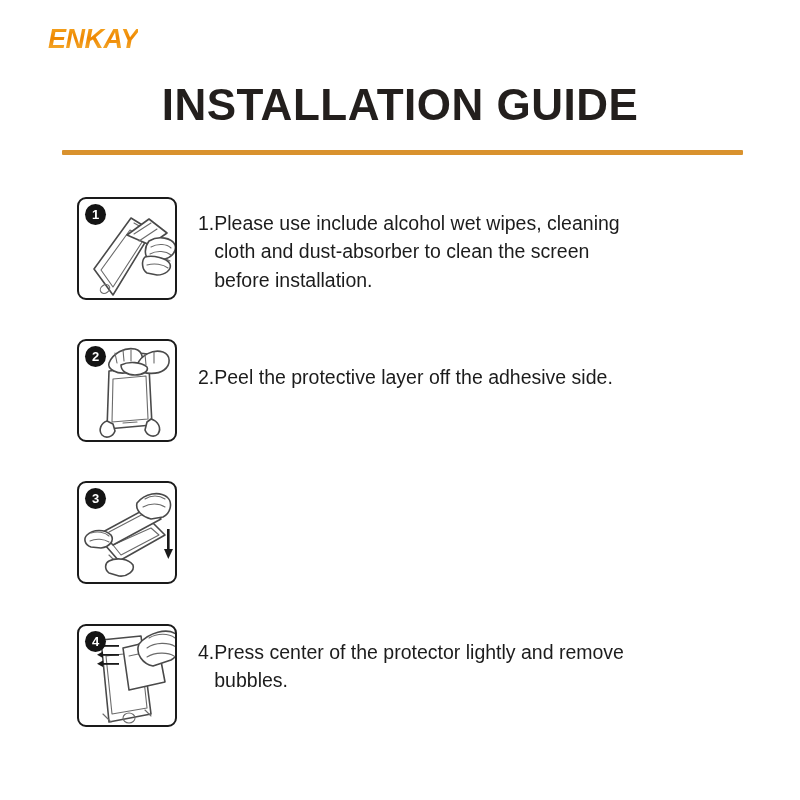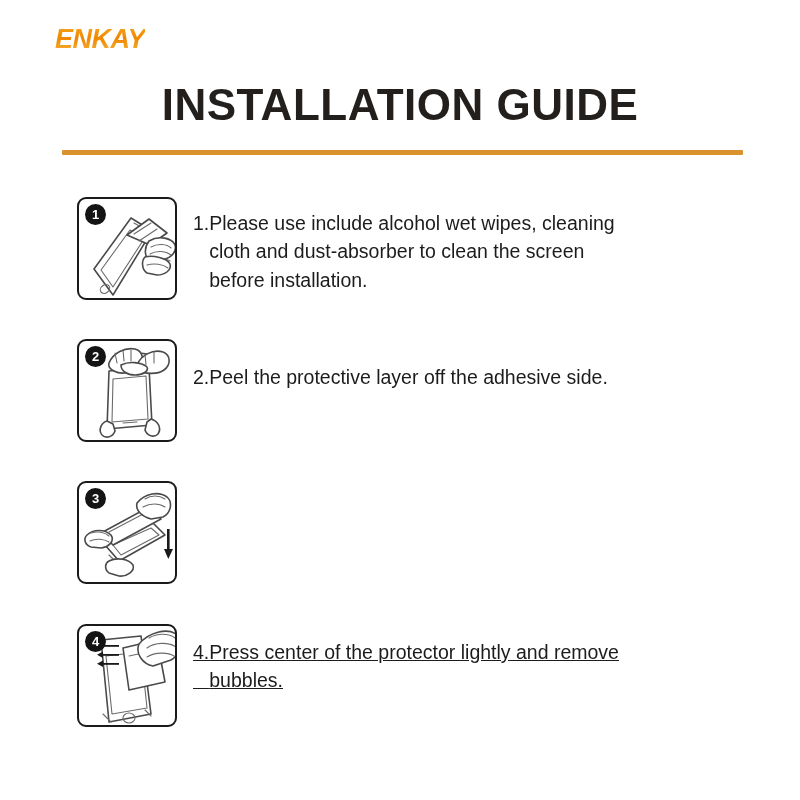--- a/index.html
+++ b/index.html
@@ -11,21 +11,21 @@
     height: 800px;
     background: #ffffff;
     font-family: "Liberation Sans", sans-serif;
     overflow: hidden;
     position: relative;
   }
 
   
   .brand {
     position: absolute;
-    left: 55px;
+    left: 48px;
     top: 26px;
     font-family: "Liberation Sans", sans-serif;
     font-size: 27px;
     font-weight: bold;
     font-style: italic;
     letter-spacing: -0.5px;
     color: #F0920B;
     background: linear-gradient(180deg, #F5A623 0%, #EE8700 45%, #F6B43C 100%);
     -webkit-background-clip: text;
     background-clip: text;
@@ -105,31 +105,31 @@
     font-weight: bold;
     font-family: "Liberation Sans", sans-serif;
     display: flex;
     align-items: center;
     justify-content: center;
     z-index: 5;
     line-height: 1;
   }
 
   .step-text {
-    margin-left: 16px;
+    margin-left: 21px;
     font-size: 19.5px;
     color: #1c1c1c;
     line-height: 1.45;
     max-width: 560px;
     white-space: pre-wrap;
     padding-top: 12px;
   }
   .step-row[data-step="2"] .step-text { padding-top: 24px; text-align: center; }
   .step-row[data-step="3"] .step-text { padding-top: 12px; }
-  .step-row[data-step="4"] .step-text { padding-top: 14px; text-decoration: underline; }
+  .step-row[data-step="4"] .step-text { padding-top: 14px; }
 
   
   .ln {
     fill: none;
     stroke: #4a4a4a;
     stroke-width: 1.6;
     stroke-linejoin: round;
     stroke-linecap: round;
   }
   .ln-thin {

